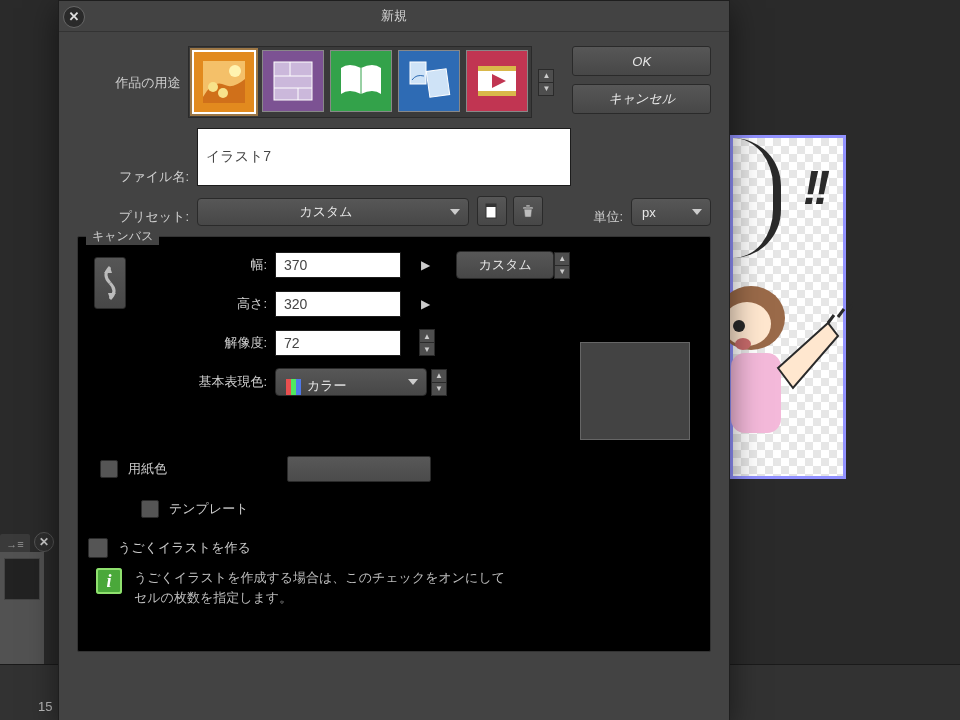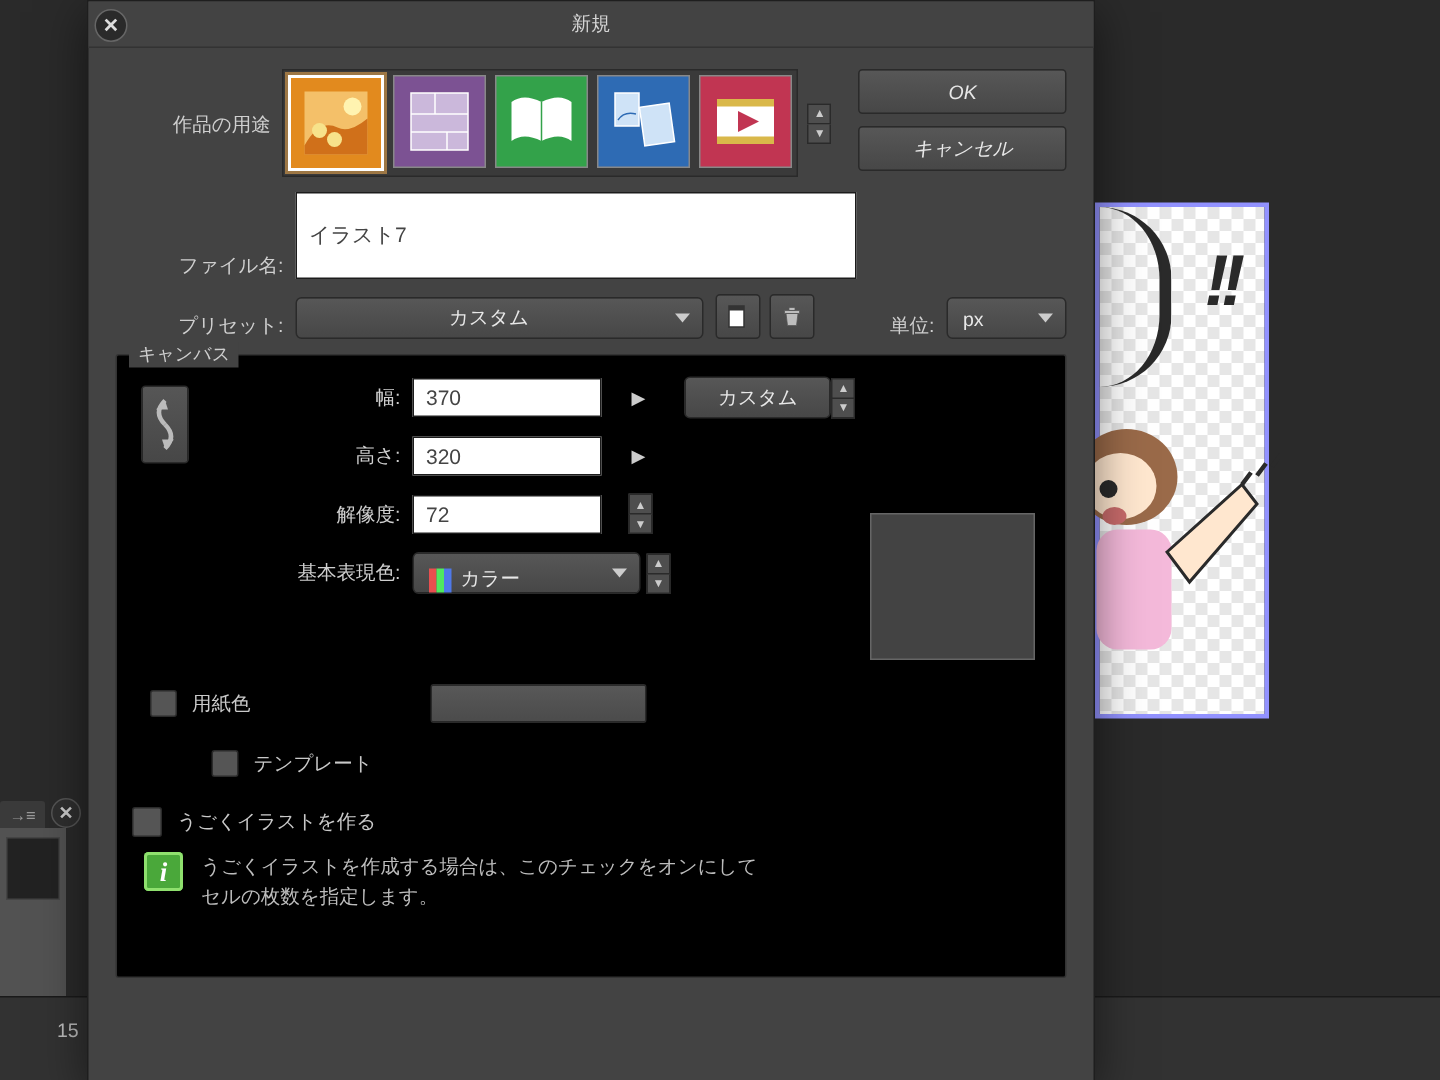--- a/index.html
+++ b/index.html
@@ -79,21 +79,21 @@
     box-shadow: inset 0 0 0 1px #444;
   }
   .left-footer{
     position:absolute;
     left:0; top:664px;
     width:960px; height:56px;
     background:#323232;
     border-top:1px solid #1a1a1a;
   }
   .left-footer .num{
-    position:absolute; left:38px; top:14px; color:#bcbcbc; font-size:13px;
+    position:absolute; left:38px; top:34px; color:#bcbcbc; font-size:13px;
   }
 
   
   .dialog {
     position:absolute;
     left:58px; top:0;
     width:670px; height:720px;
     background:#434343;
     border:1px solid #1e1e1e;
     box-shadow: 0 8px 30px rgba(0,0,0,.5);

